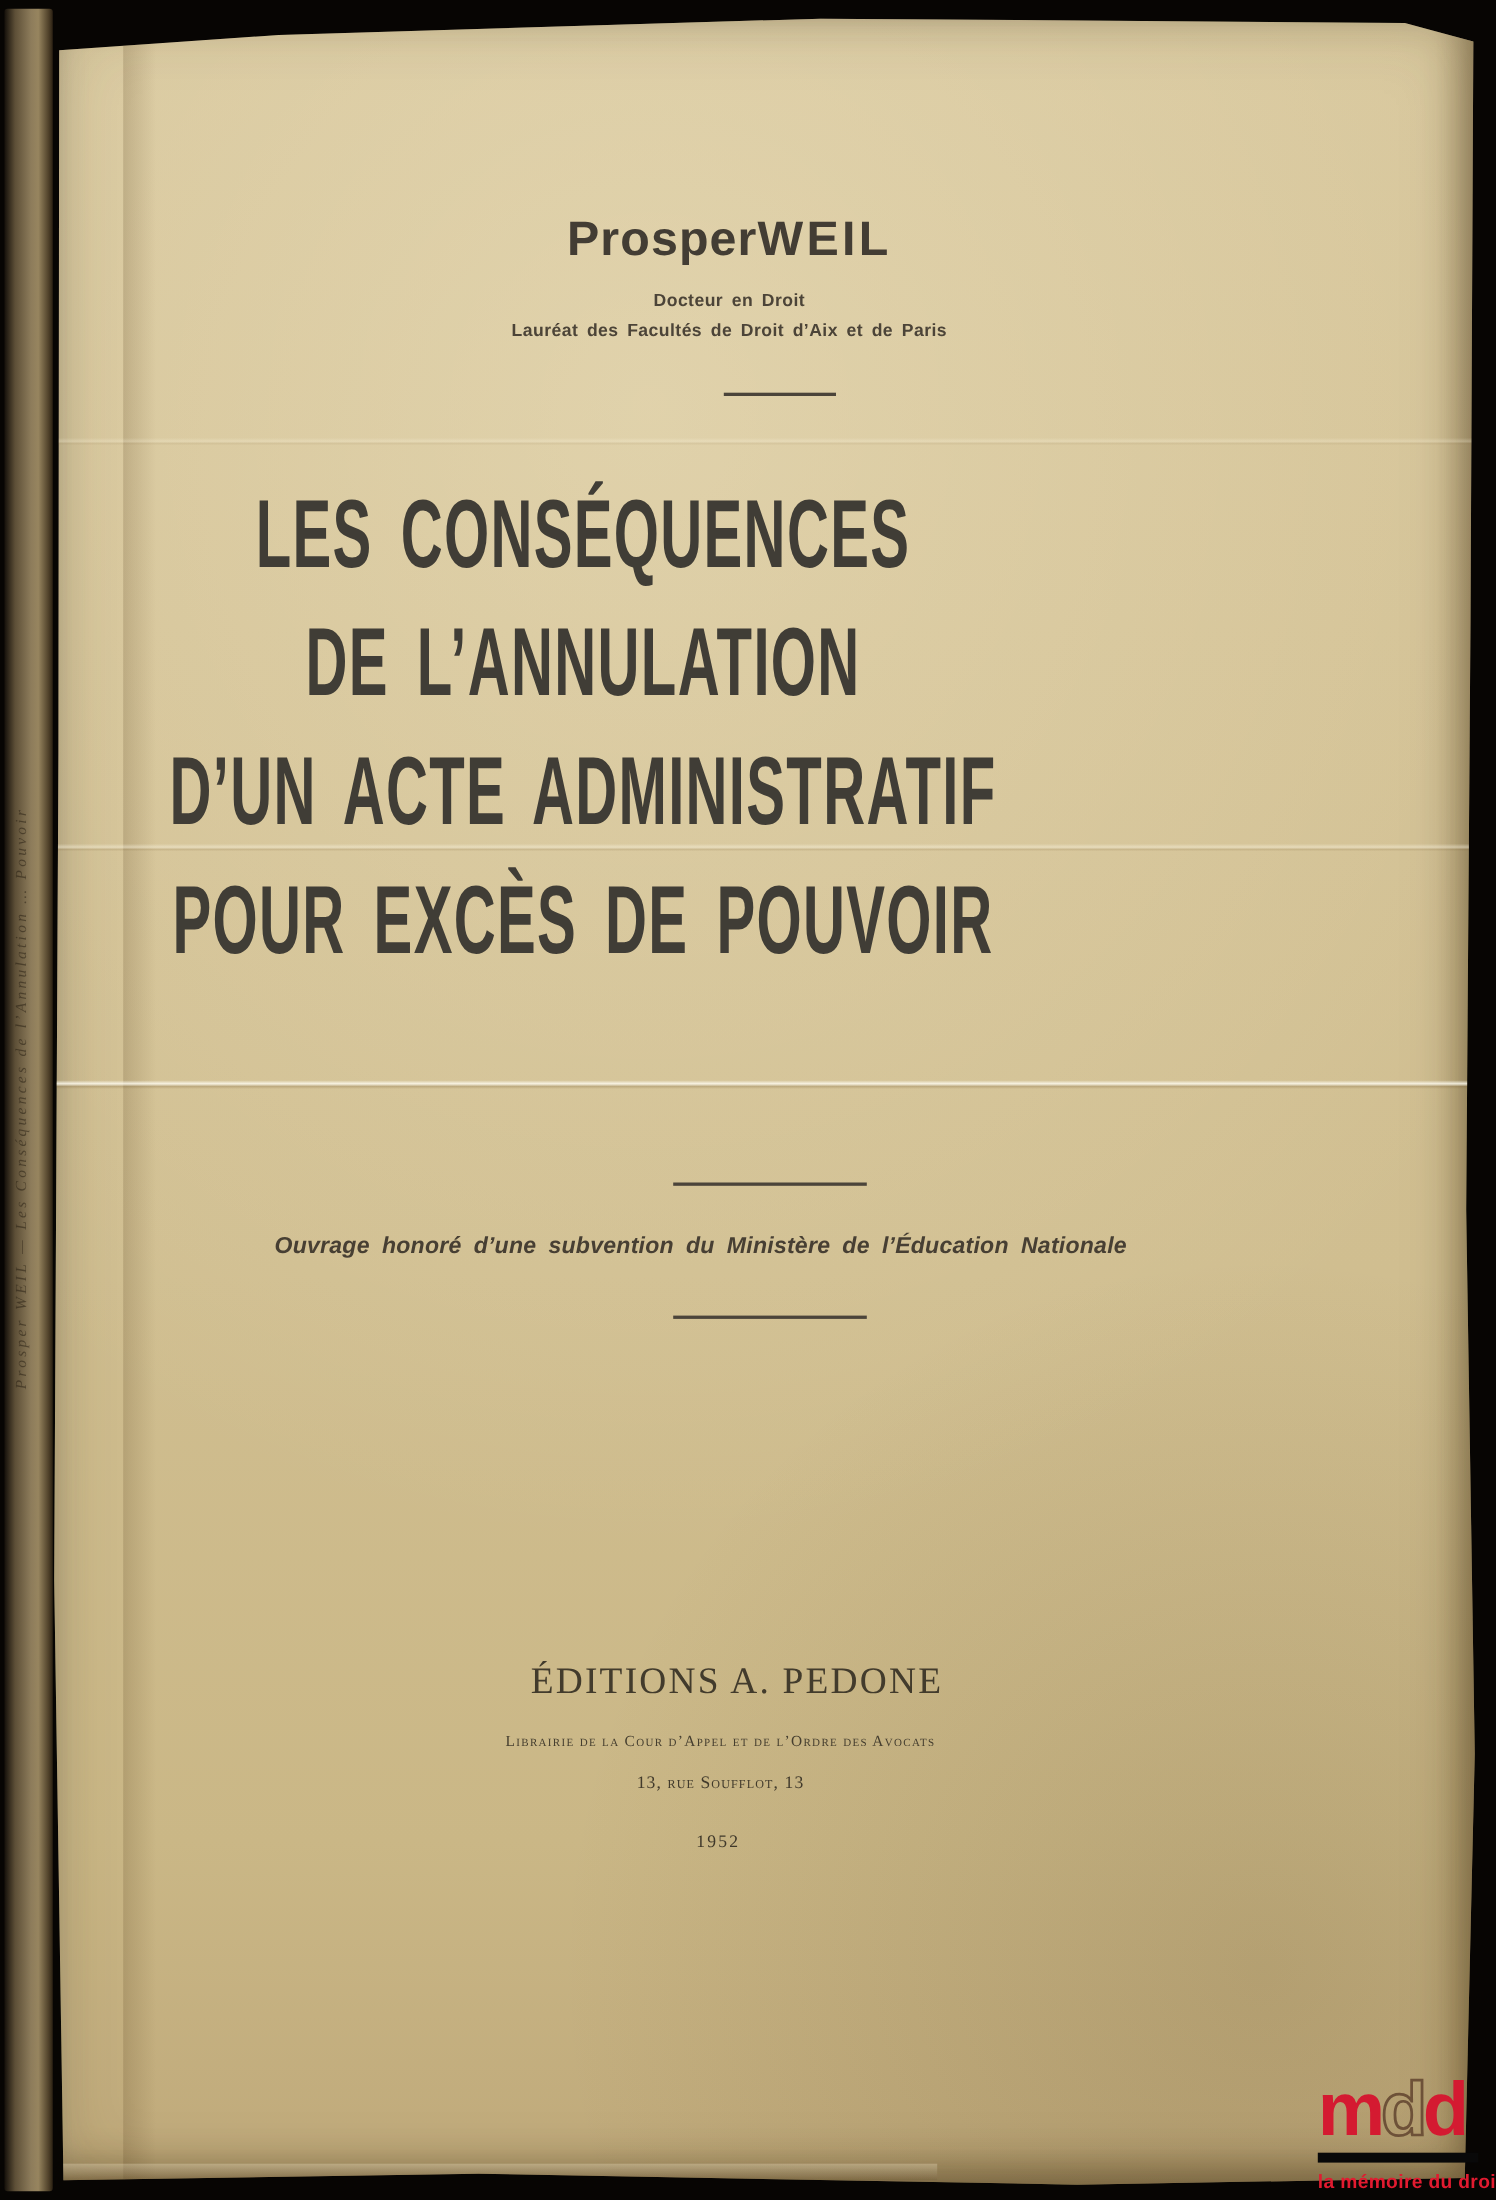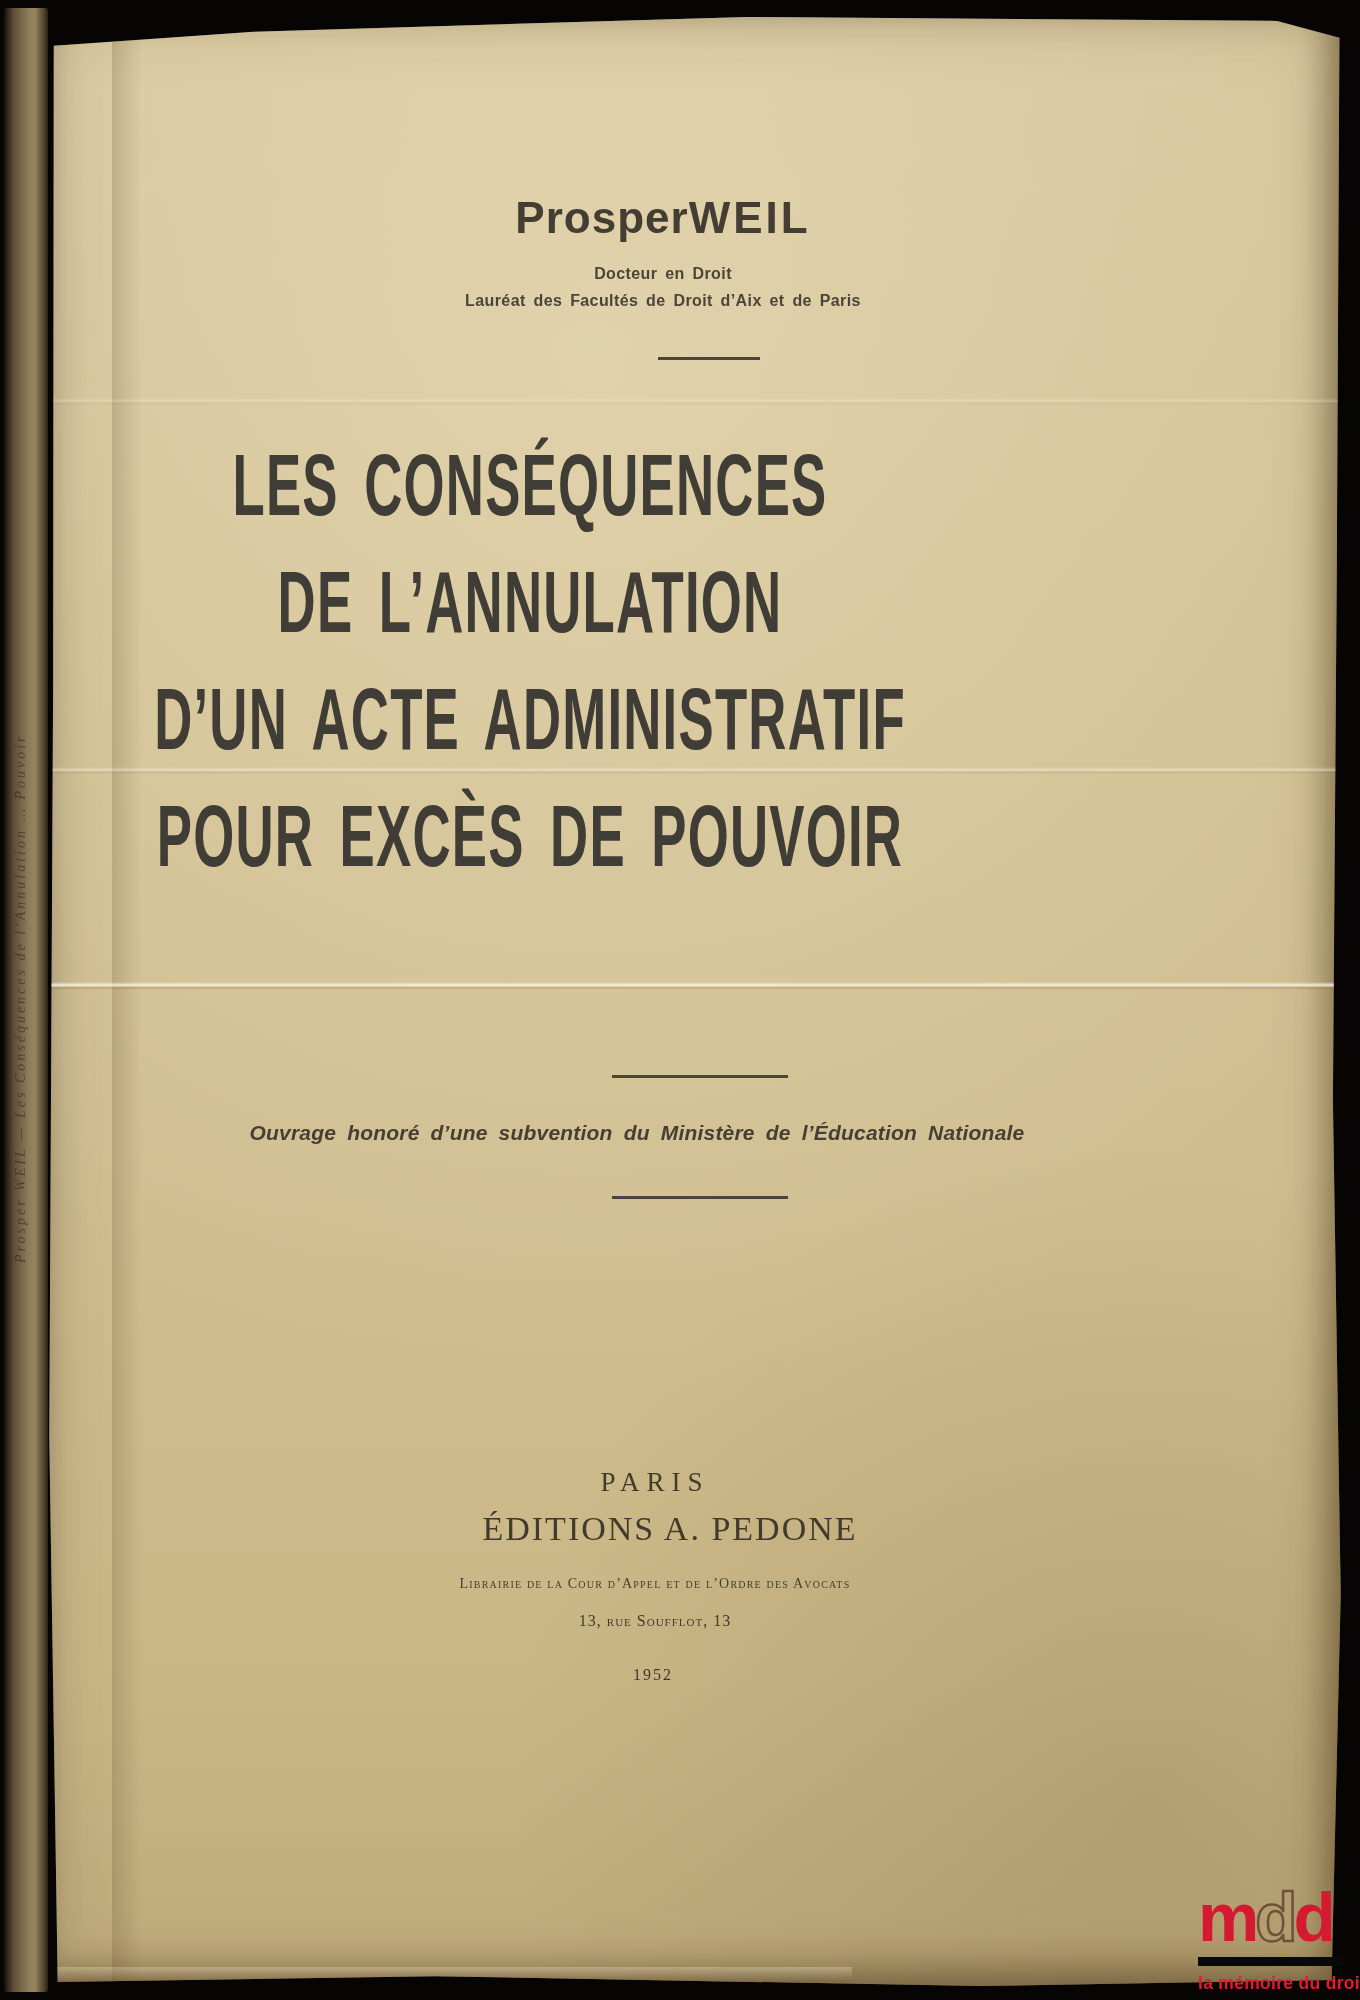--- a/index.html
+++ b/index.html
@@ -118,21 +118,20 @@
     <div class="title-line">LES CONSÉQUENCES</div>
     <div class="title-line">DE L’ANNULATION</div>
     <div class="title-line">D’UN ACTE ADMINISTRATIF</div>
     <div class="title-line">POUR EXCÈS DE POUVOIR</div>
   </div>
 
   <div class="rule rule-2"></div>
   <div class="row subvention">Ouvrage honoré d’une subvention du Ministère de l’Éducation Nationale</div>
   <div class="rule rule-3"></div>
 
-  <div class="row imprint-city">PARIS</div>
   <div class="row imprint-publisher">ÉDITIONS A. PEDONE</div>
   <div class="row imprint-librairie">Librairie de la Cour d’Appel et de l’Ordre des Avocats</div>
   <div class="row imprint-address">13, rue Soufflot, 13</div>
   <div class="imprint-dash"></div>
   <div class="row imprint-year">1952</div>
 </div>
 
 <div class="watermark">
   <div class="wm-letters">
     <span>m</span><span class="d-outline">d</span><span>d</span>

